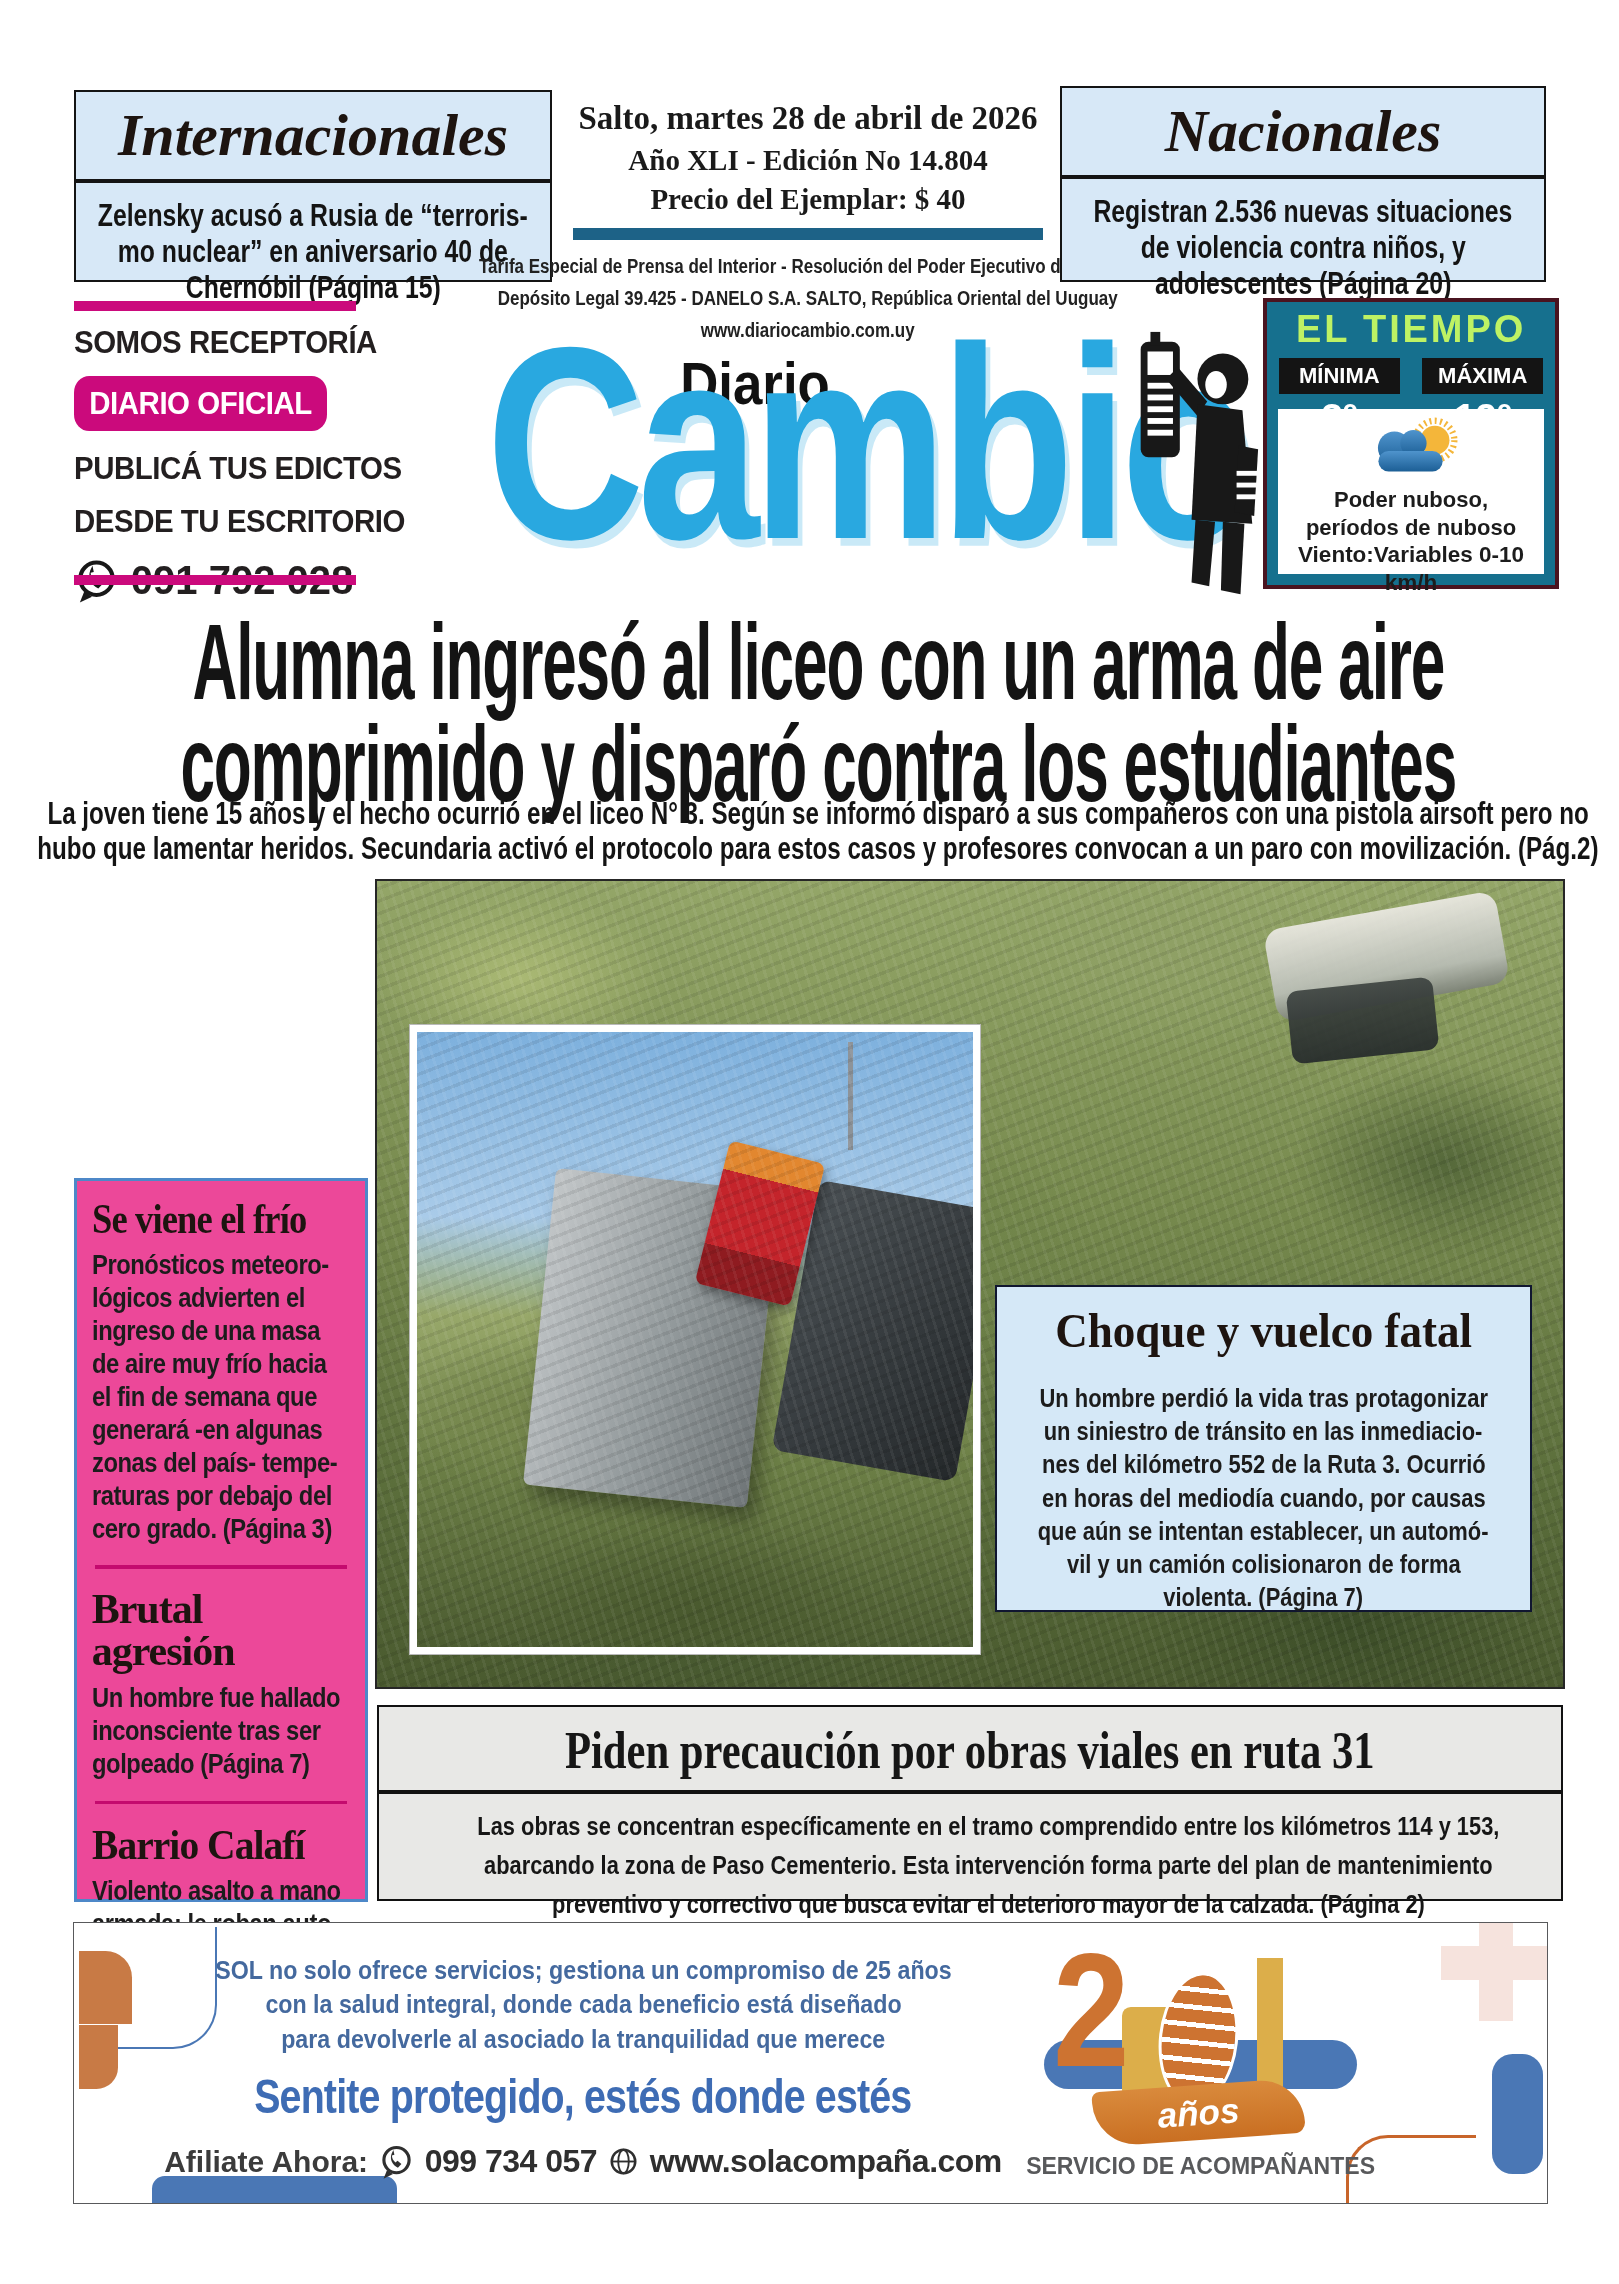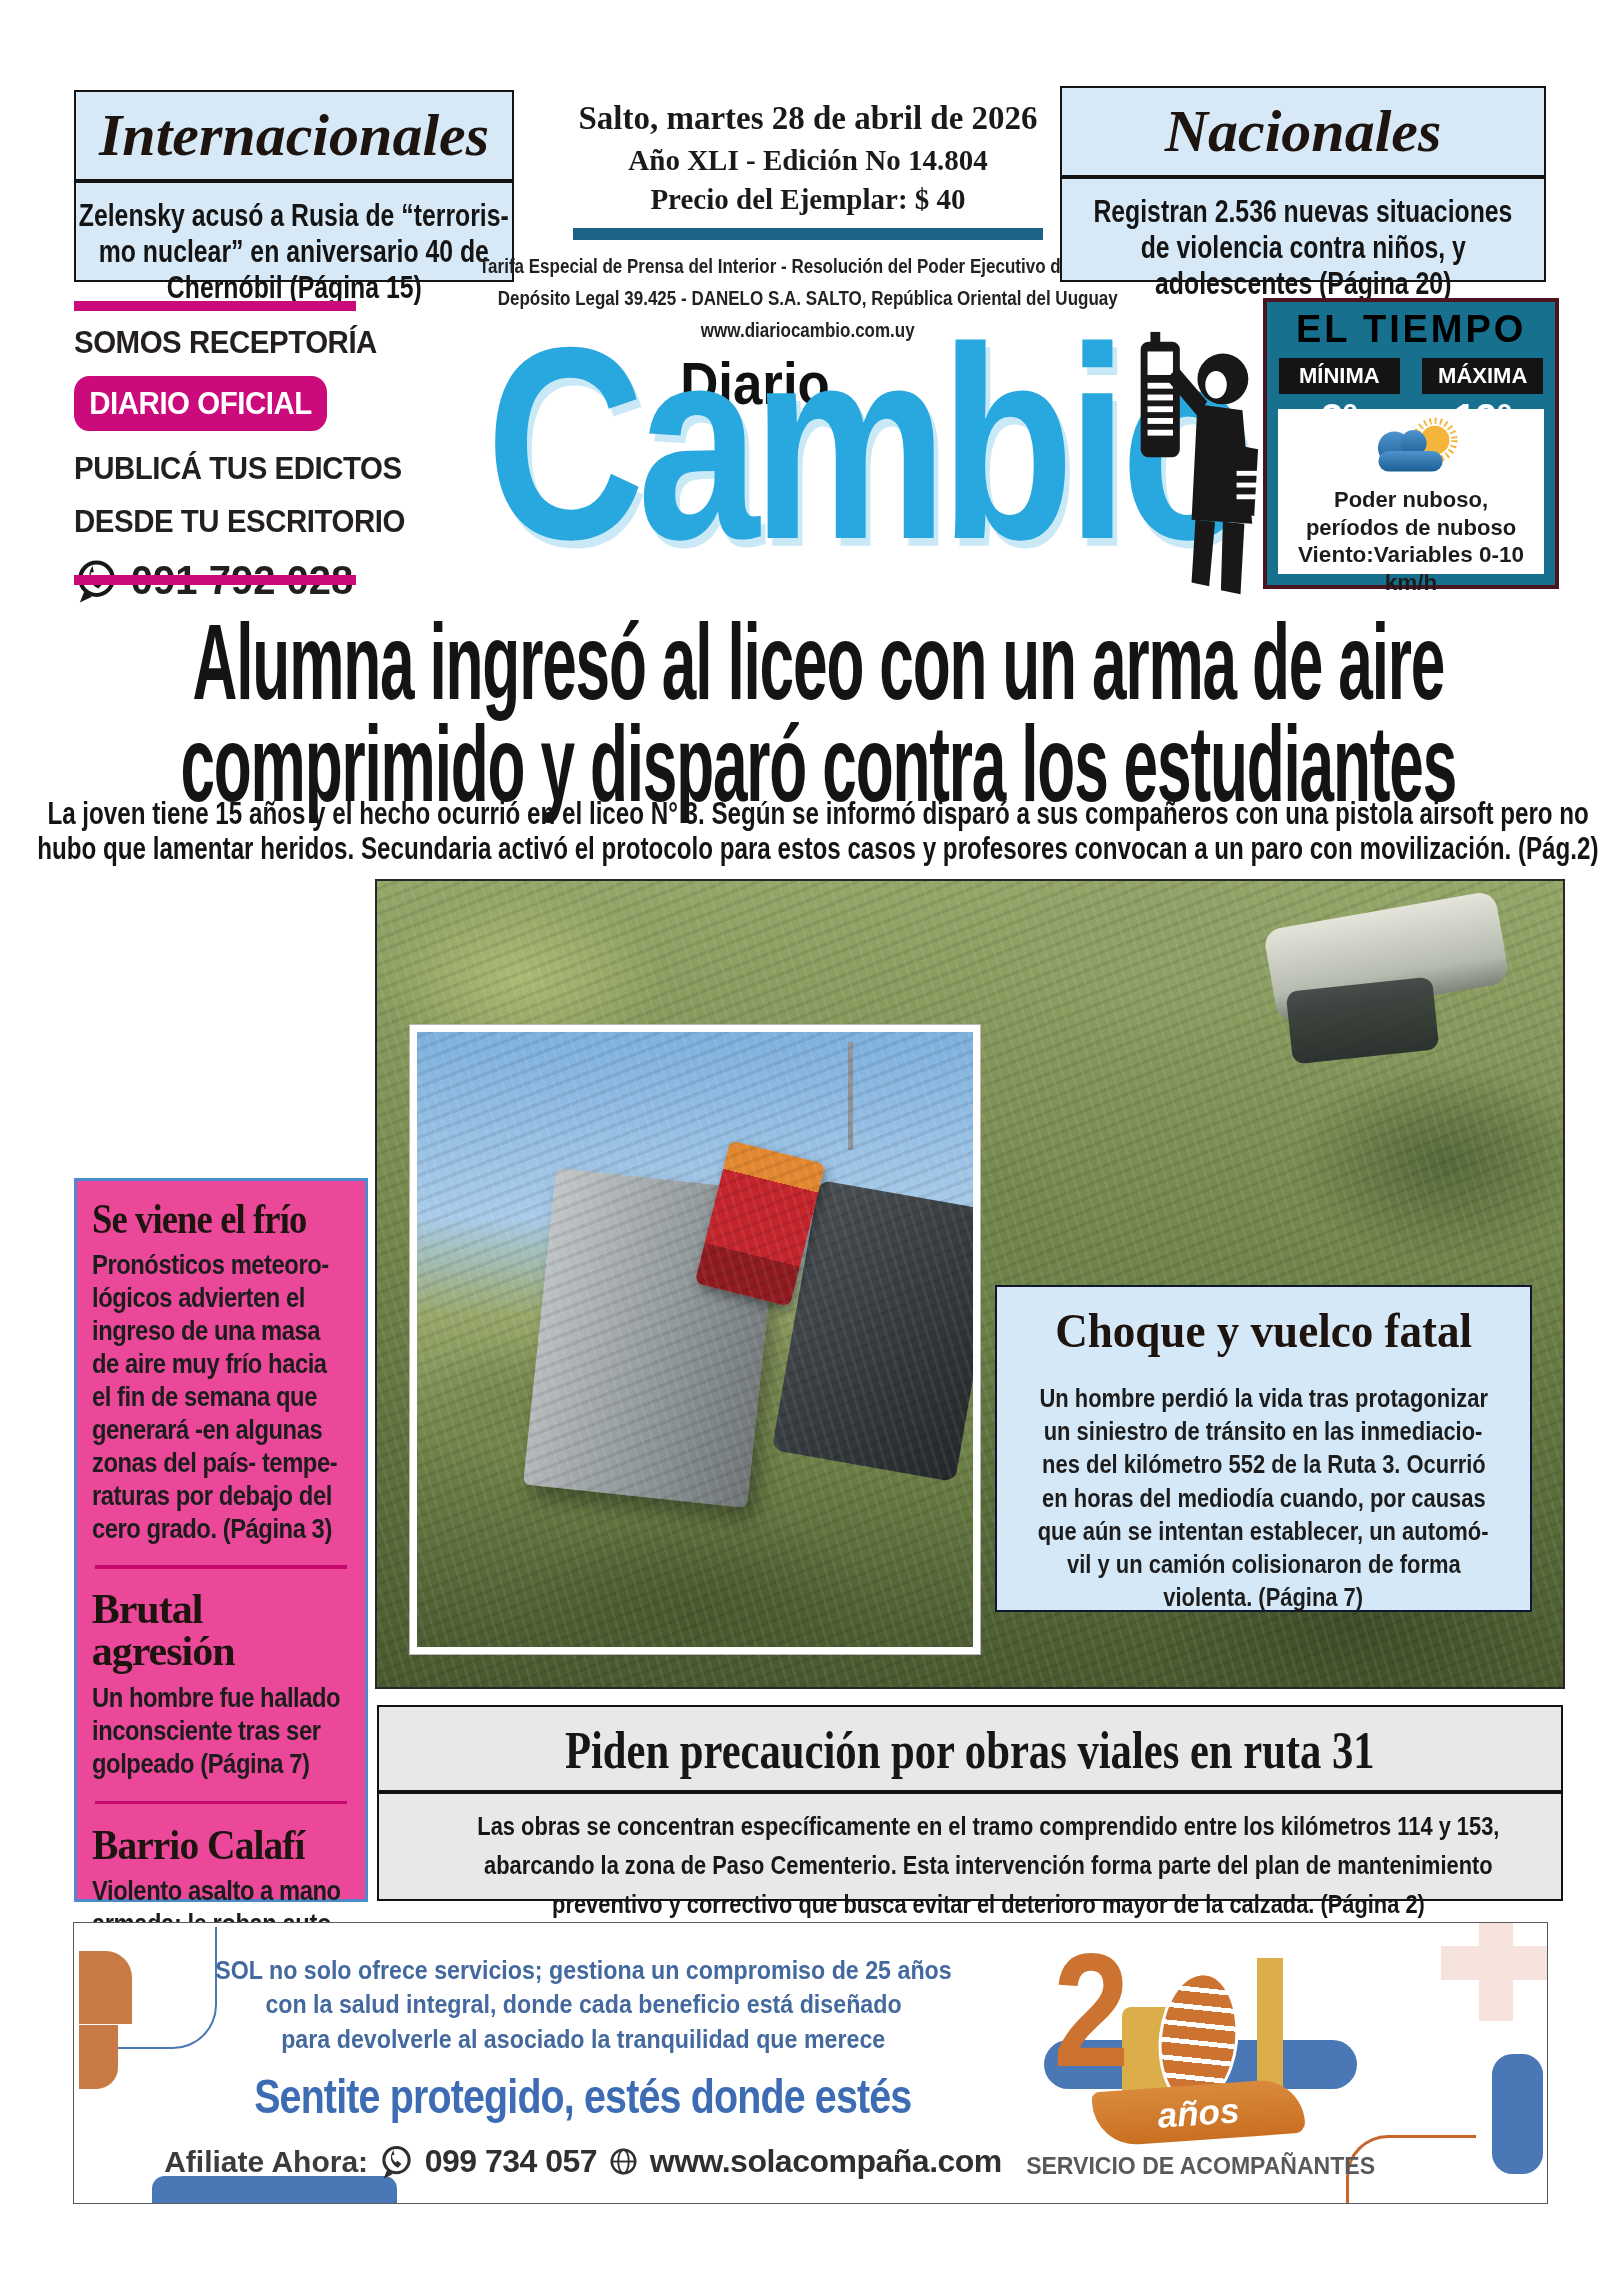--- a/index.html
+++ b/index.html
@@ -29,21 +29,21 @@
   .promo-line{font-weight:bold;font-size:32px;color:#231f20;letter-spacing:-0.5px;}
   .badge{display:inline-block;background:#cb0a7c;color:#fff;font-weight:bold;font-size:32px;
          padding:8.8px 16.6px;border-radius:16.6px;letter-spacing:-0.5px;}
   .phone-num{font-weight:bold;font-size:40px;color:#231f20;}
   
   .logo-small{font-weight:bold;font-size:60px;color:#111;transform:scaleX(.88);}
   .logo-big{font-weight:bold;font-size:274px;color:#29a8e0;letter-spacing:-8.8px;
             transform:scaleX(.8);text-shadow:5.9px 7.8px 0 rgba(41,168,224,.25);}
   
   .weather{background:#16708e;border:4.9px solid #4a1420;box-sizing:border-box;}
-  .w-title{color:#000000;font-weight:bold;font-size:38px;text-align:center;letter-spacing:2.9px;margin-top:5.9px;}
+  .w-title{color:#bef264;font-weight:bold;font-size:38px;text-align:center;letter-spacing:2.9px;margin-top:5.9px;}
   .w-label{background:#141414;color:#fff;font-weight:bold;font-size:22px;text-align:center;
            padding:4.9px 0;width:121px;display:inline-block;}
   .w-temp{color:#fff;font-weight:bold;font-size:39px;text-align:center;width:121px;display:inline-block;}
   .w-panel{position:absolute;left:10.8px;right:10.8px;bottom:10.8px;height:165px;background:#fff;}
   .w-desc{font-weight:bold;font-size:22px;color:#1c1c1c;text-align:center;line-height:1.25;}
   
   .headline{font-weight:bold;font-size:108px;line-height:.94;color:#141414;letter-spacing:-2px;}
   .headline .ln{transform:scaleX(.575);}
   .subhead{font-weight:bold;font-size:31px;line-height:1.12;color:#141414;}
   .subhead .ln{transform:scaleX(.78);}
@@ -121,21 +121,21 @@
   .ad-aff-label{font-weight:bold;font-size:30px;color:#3b3b3b;}
   .ad-aff-num,.ad-aff-web{font-weight:bold;font-size:32px;color:#2f2f2f;letter-spacing:-0.5px;}
   .service-line{font-weight:bold;font-size:24.5px;color:#58595b;transform:scaleX(.94);}
   .dec{position:absolute;}
 </style>
 </head>
 <body>
 
 <div id="page">
 
-  <div class="abs corner-box" style="left:74px;top:90px;width:440px;height:192px;">
+  <div class="abs corner-box" style="left:74px;top:90px;width:478px;height:192px;">
     <div class="corner-title">Internacionales</div>
     <div class="corner-body lines">
       <div class="ln">Zelensky acusó a Rusia de “terroris-</div>
       <div class="ln">mo nuclear” en aniversario 40 de</div>
       <div class="ln">Chernóbil (Página 15)</div>
     </div>
   </div>
 
   <div class="abs lines" style="left:563px;top:100px;width:490px;">
     <div class="ch-date ln">Salto, martes 28 de abril de 2026</div>

